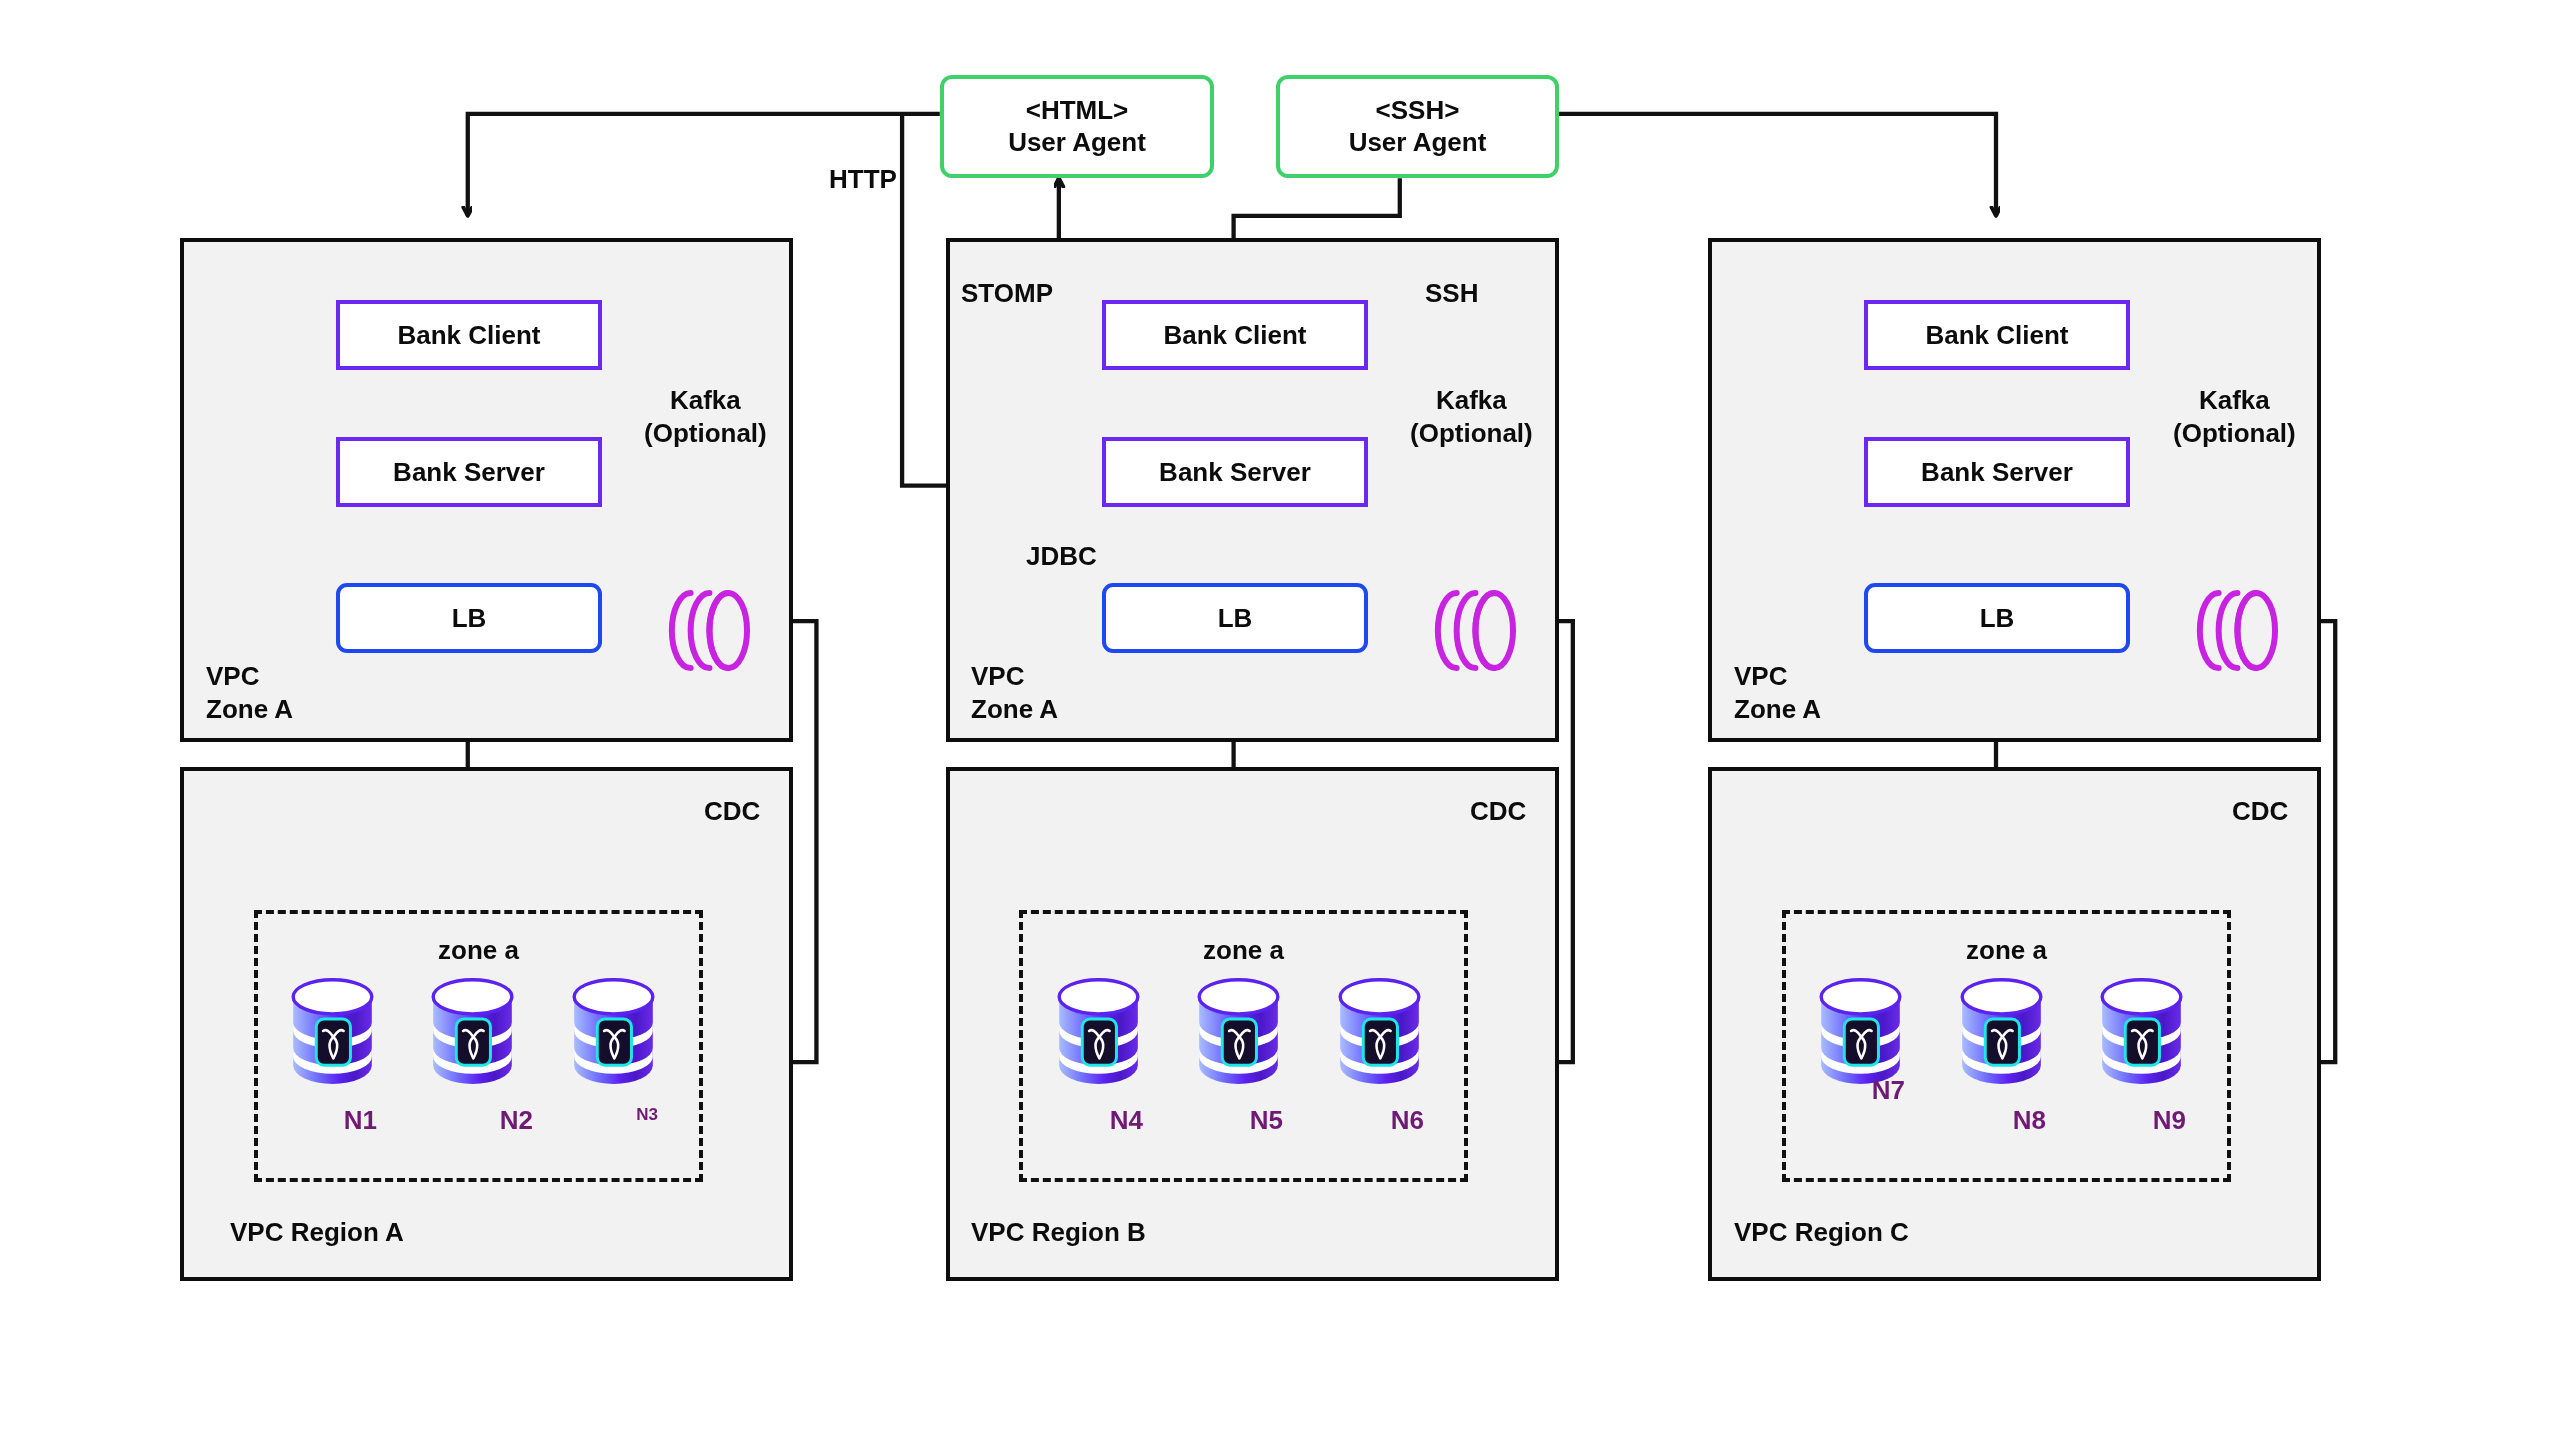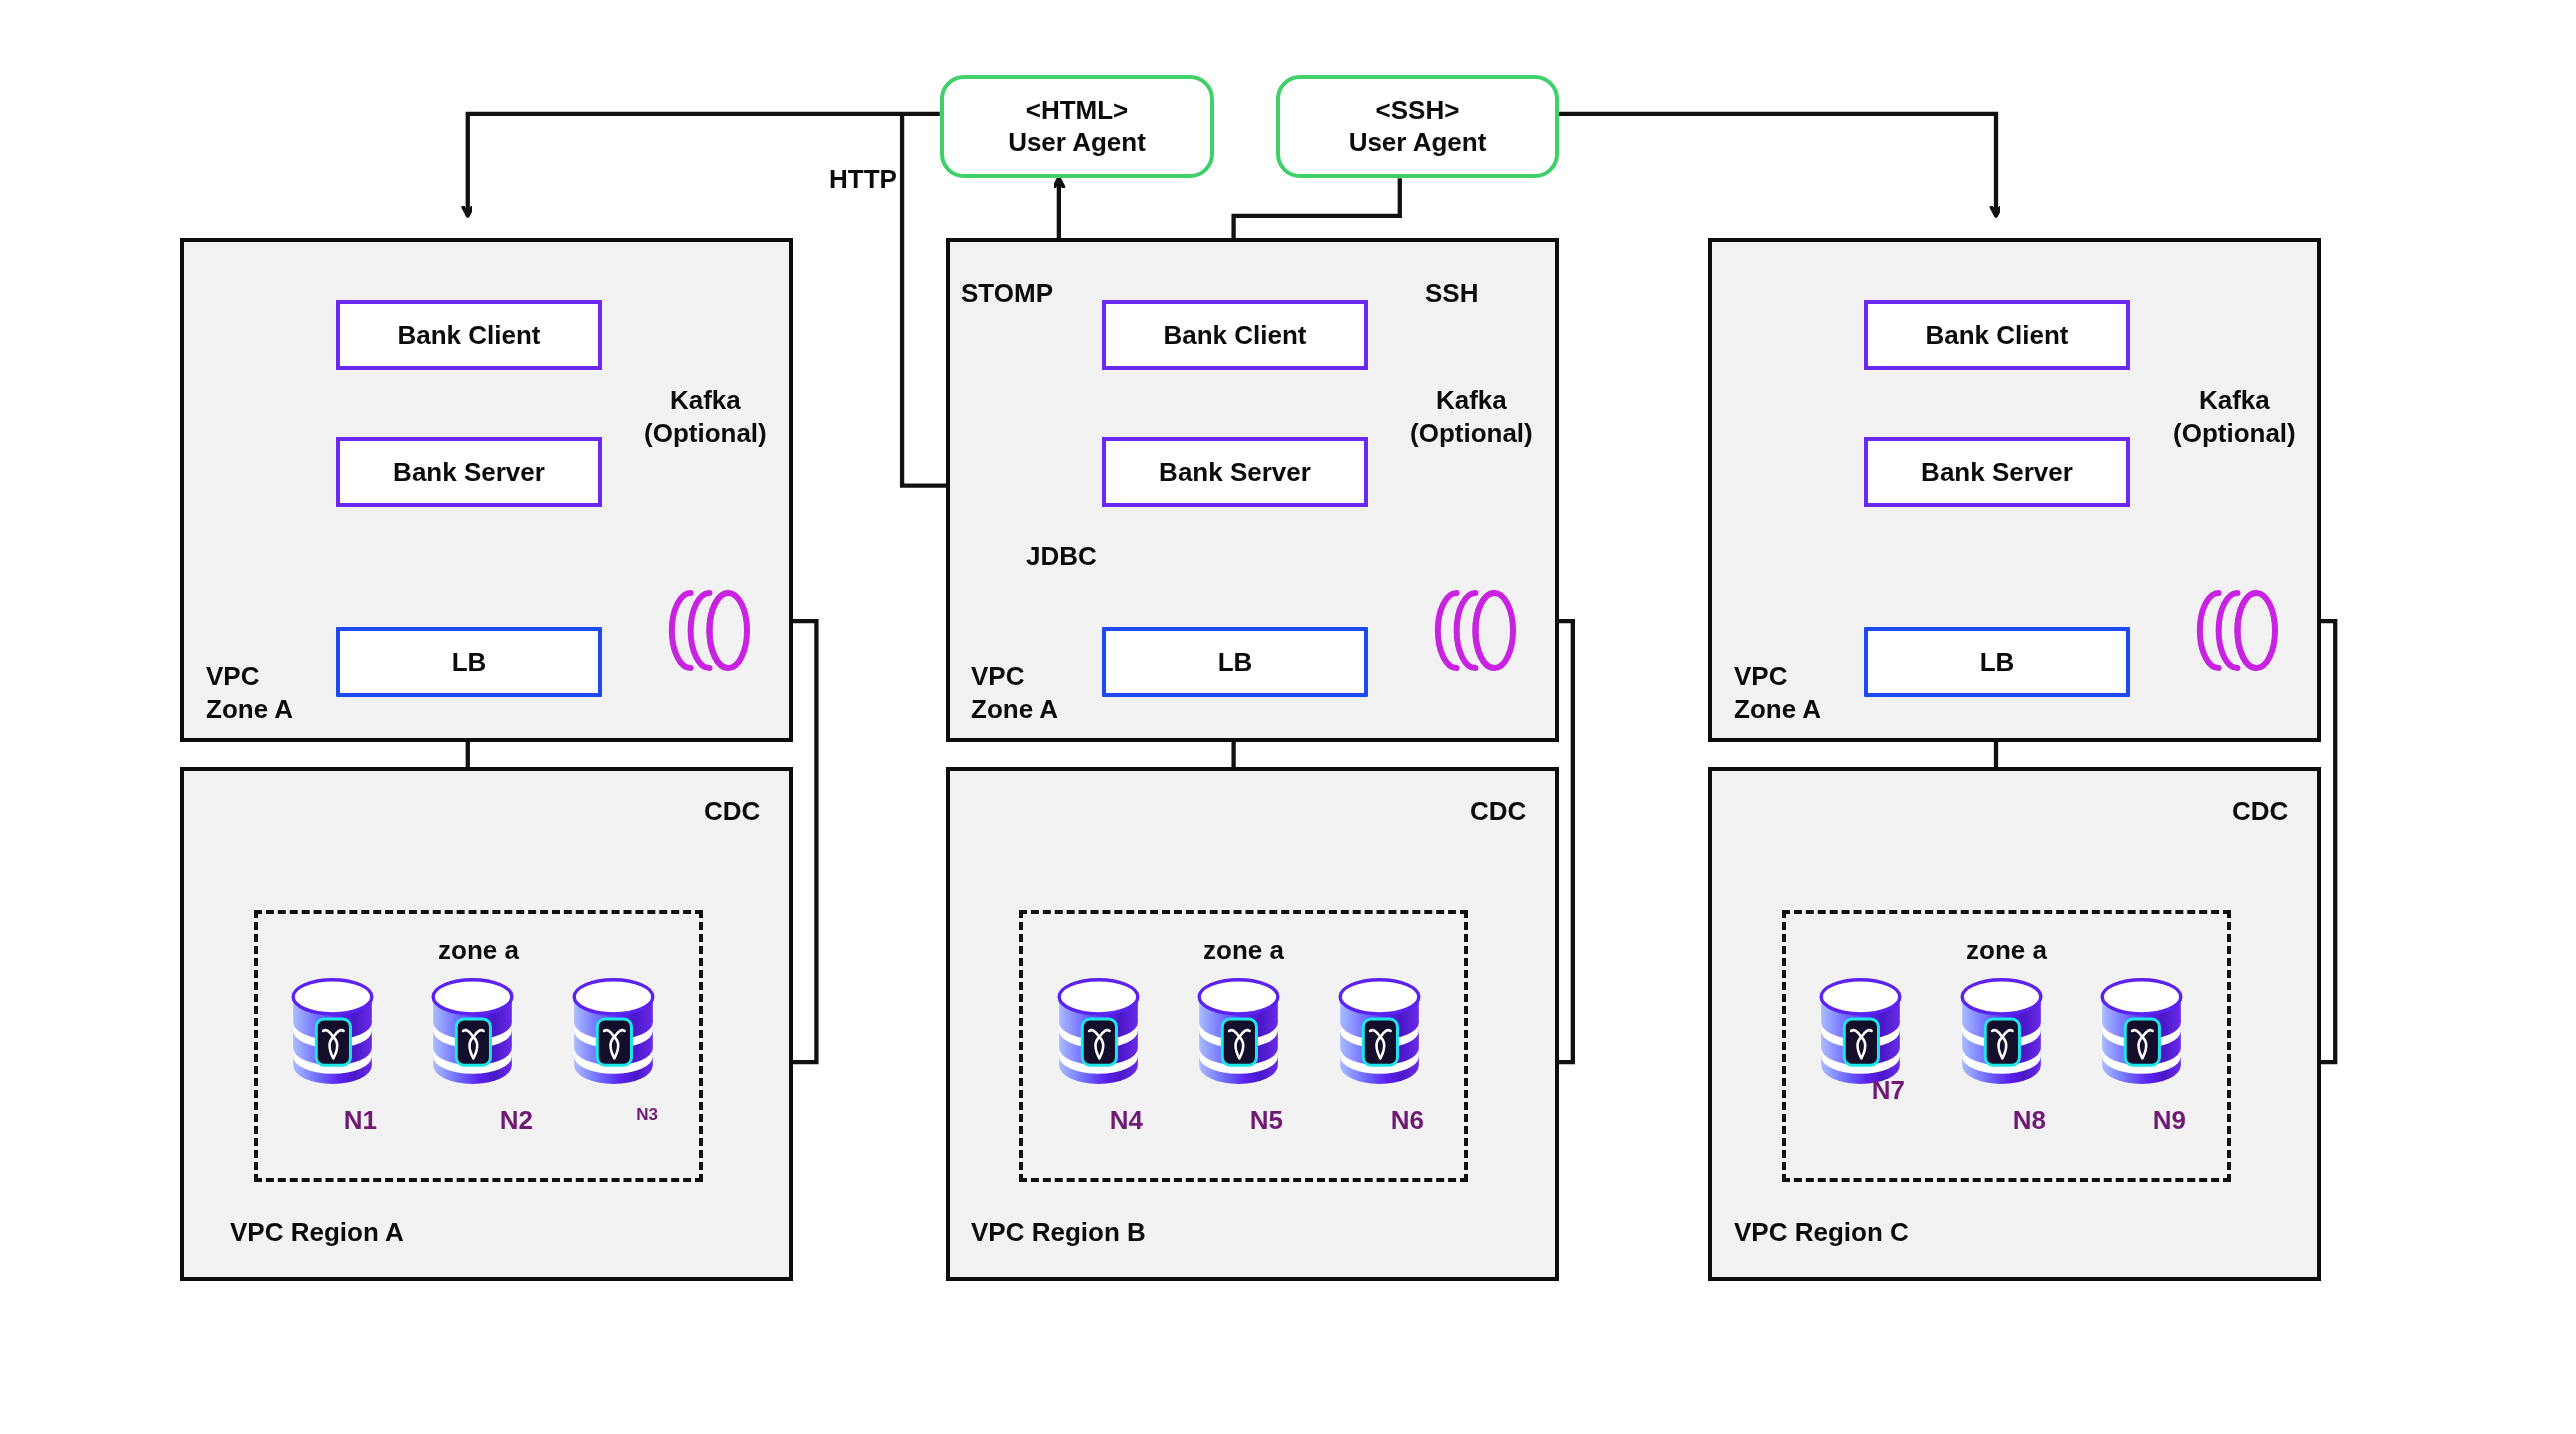--- a/index.html
+++ b/index.html
@@ -6,22 +6,22 @@
   body{font-family:"Liberation Sans",sans-serif;}
   #stage{position:relative;width:2576px;height:1434px;background:#ffffff;overflow:hidden;}
   #wires{position:absolute;left:0;top:0;width:2576px;height:1434px;pointer-events:none;}
 
   .panel{position:absolute;background:#f2f2f2;border:4.3px solid #0d0d0d;box-sizing:border-box;}
   .dashbox{position:absolute;border:4.3px dashed #111111;box-sizing:border-box;background:transparent;}
 
   .node{position:absolute;background:#ffffff;box-sizing:border-box;display:flex;align-items:center;
         justify-content:center;text-align:center;font-weight:700;color:#0c0c0c;}
   .node.app{border:4.3px solid #6B28F0;border-radius:0;justify-content:center;}
-  .node.lb{border:4.3px solid #1E48F0;border-radius:1px;margin-top:44px;}
-  .node.agent{border:4.3px solid #3FD06A;border-radius:24px;line-height:1.22;font-weight:700;}
+  .node.lb{border:4.3px solid #1E48F0;border-radius:11px;}
+  .node.agent{border:4.3px solid #3FD06A;border-radius:12px;line-height:1.22;font-weight:700;}
 
   .lbl{position:absolute;font-weight:700;color:#0c0c0c;white-space:pre;line-height:1.25;}
   .zonelbl{position:absolute;font-weight:700;color:#0c0c0c;text-align:center;white-space:pre;}
   .nodelbl{position:absolute;font-weight:700;color:#701a75;text-align:right;white-space:nowrap;}
 
   .kafka{position:absolute;}
   .db{position:absolute;}
 </style>
 </head>
 <body>

